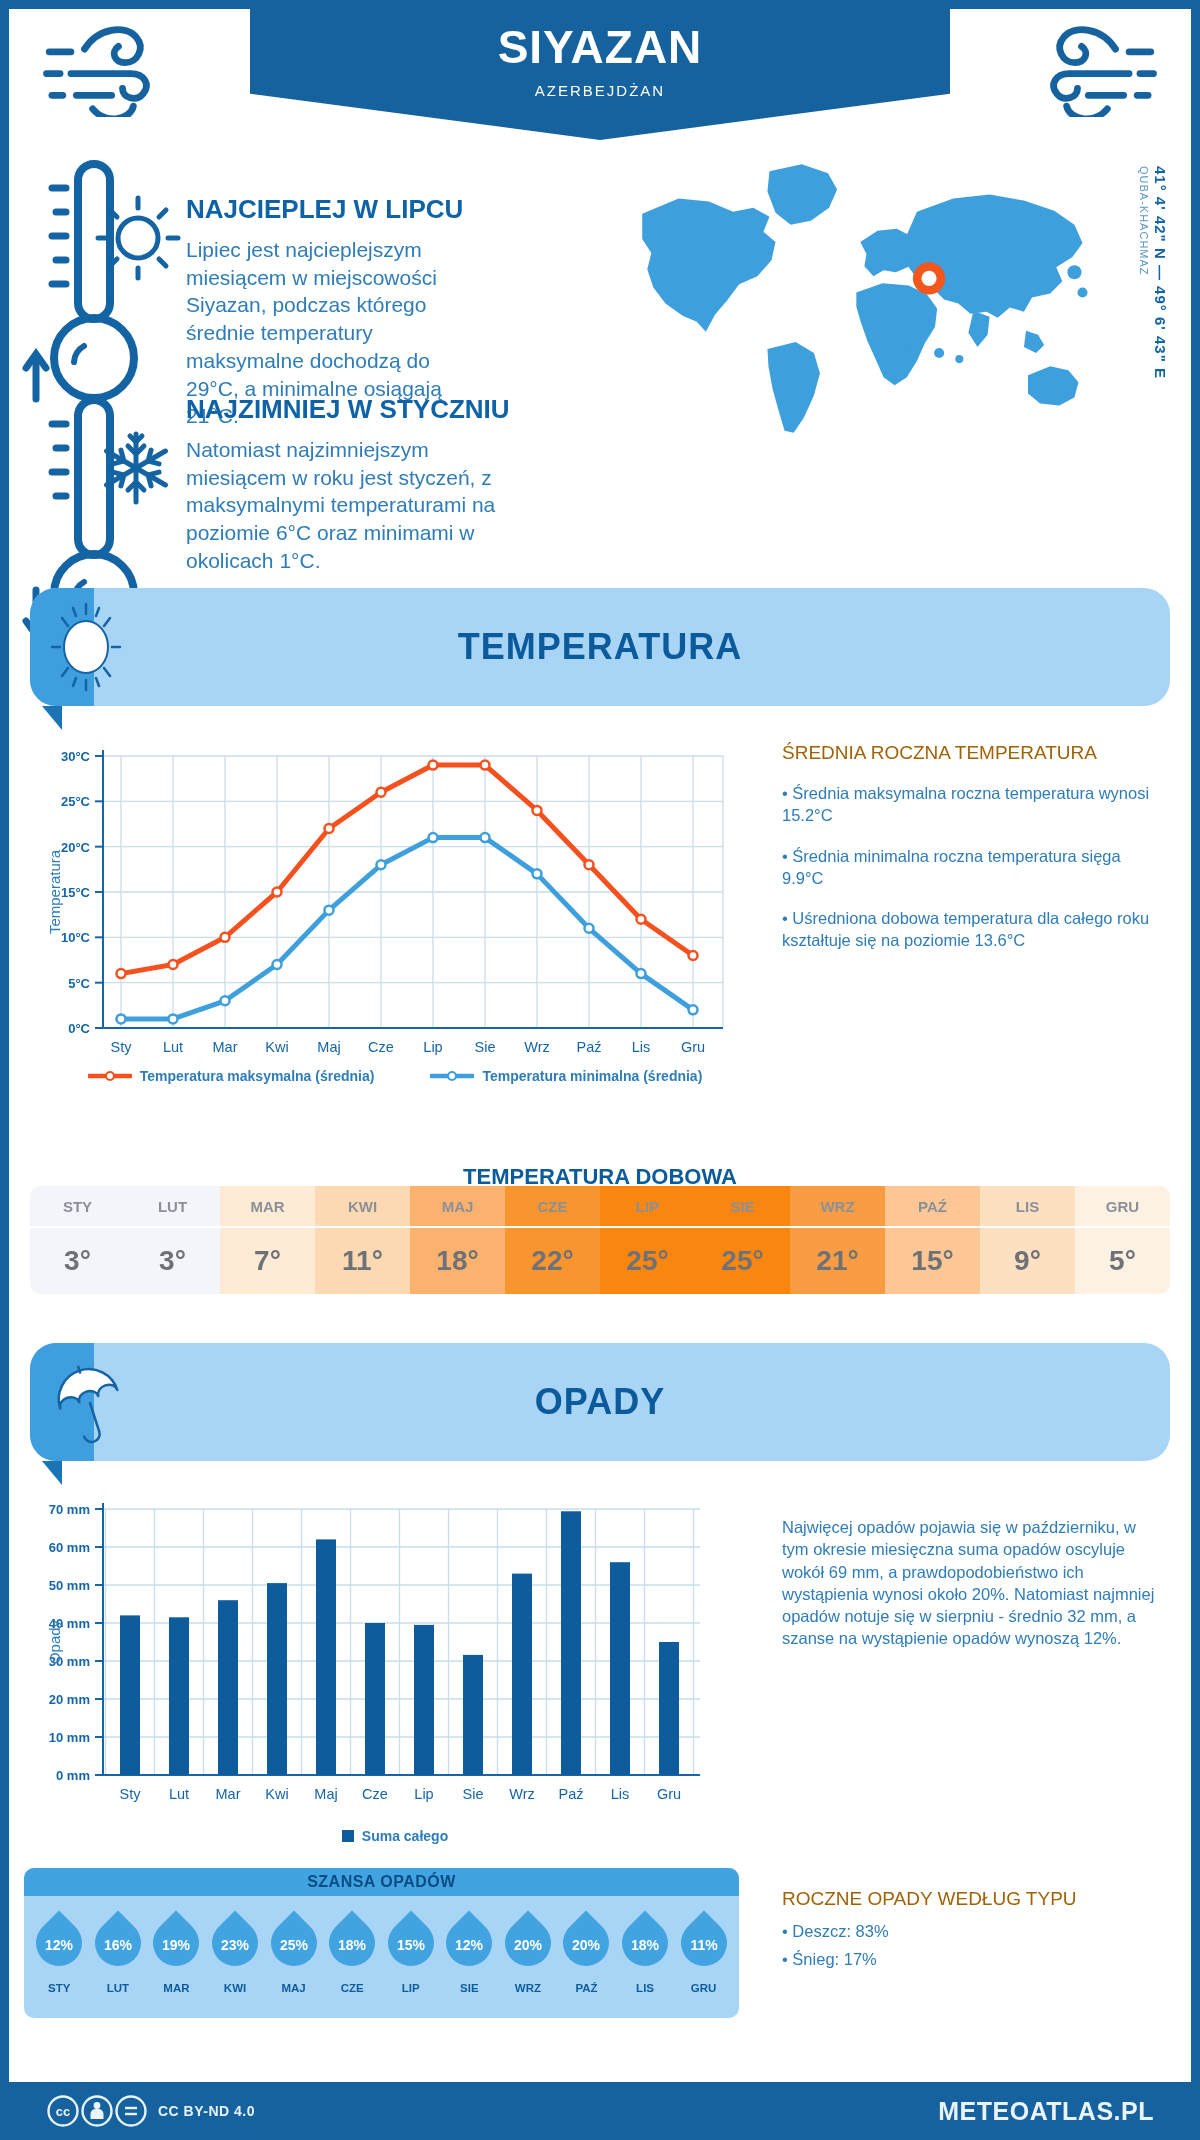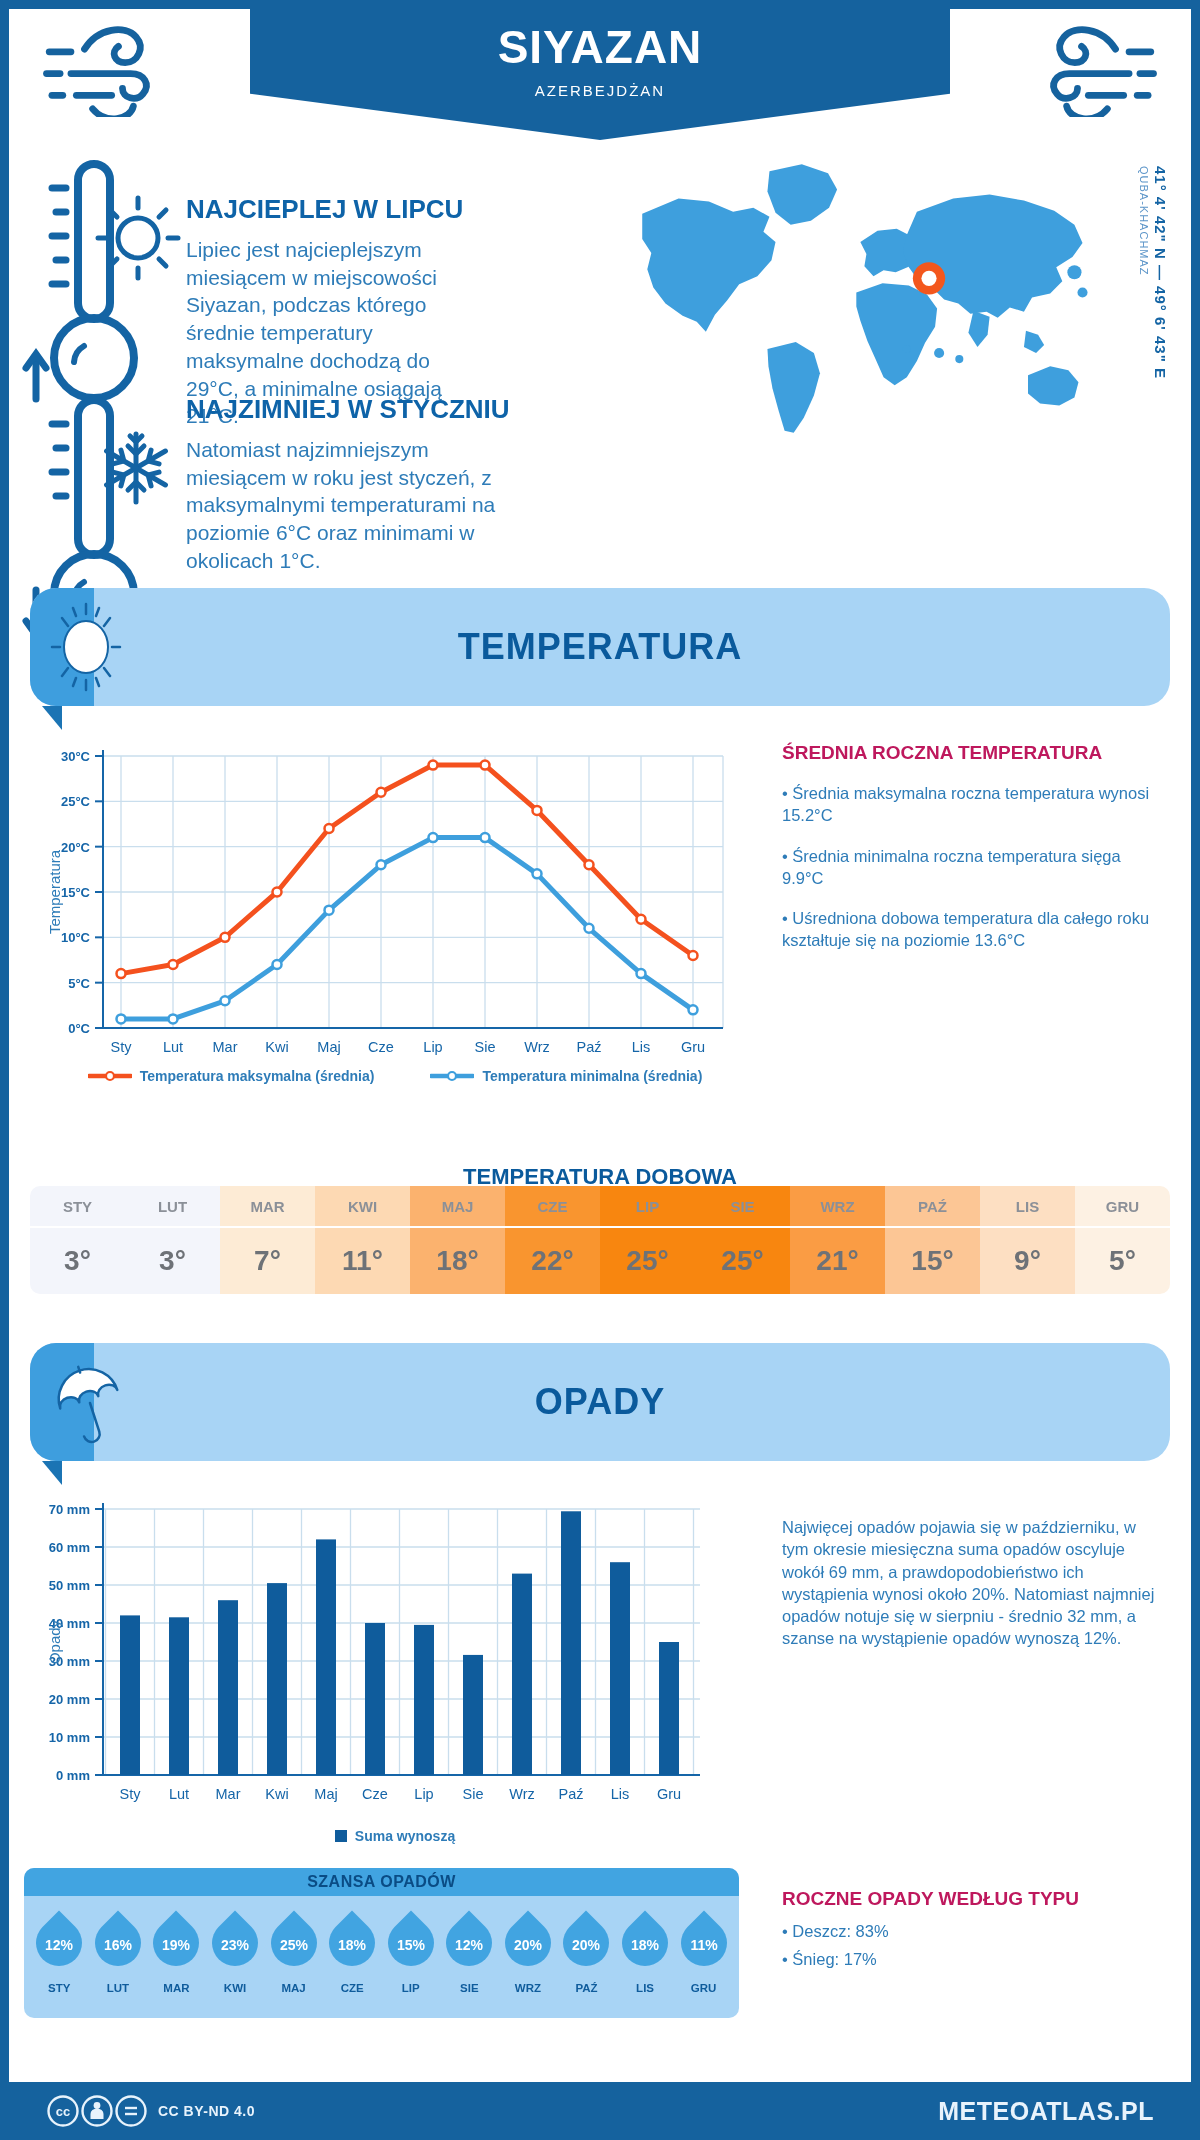--- a/index.html
+++ b/index.html
@@ -33,21 +33,21 @@
   
   .band{position:absolute;left:30px;width:1140px;height:118px;background:#A8D4F5;border-radius:26px;}
   .band-accent{position:absolute;left:0;top:0;width:64px;height:118px;background:#3E9EDE;
     border-radius:26px 0 0 26px;}
   .band-title{position:absolute;left:0;right:0;top:38px;text-align:center;font-size:36px;
     font-weight:bold;color:#0A5A9C;letter-spacing:1px;}
   .band-wedge{position:absolute;width:20px;height:24px;background:#1B74B4;
     clip-path:polygon(0 0,100% 0,100% 100%);}
 
   
-  .col-title{font-size:19px;font-weight:bold;color:#be185d;}
+  .col-title{font-size:19px;font-weight:normal;color:#a16207;}
   .col-text{font-size:16.5px;line-height:1.35;color:#2E7CB8;}
   .bullet{margin-top:18px;}
 
   
   .chart{position:absolute;left:45px;width:700px;}
   .legend-row{position:absolute;left:45px;width:700px;display:flex;justify-content:center;
     gap:56px;font-size:14px;color:#2E7CB8;align-items:center;}
   .legend-item{display:flex;align-items:center;gap:8px;font-weight:bold;}
 
   
@@ -464,21 +464,21 @@
       <text x="428" y="309" font-size="14.5" fill="#1565A8" text-anchor="middle" font-family="Liberation Sans, sans-serif">Sie</text>
       <text x="477" y="309" font-size="14.5" fill="#1565A8" text-anchor="middle" font-family="Liberation Sans, sans-serif">Wrz</text>
       <text x="526" y="309" font-size="14.5" fill="#1565A8" text-anchor="middle" font-family="Liberation Sans, sans-serif">Paź</text>
       <text x="575" y="309" font-size="14.5" fill="#1565A8" text-anchor="middle" font-family="Liberation Sans, sans-serif">Lis</text>
       <text x="624" y="309" font-size="14.5" fill="#1565A8" text-anchor="middle" font-family="Liberation Sans, sans-serif">Gru</text>
       <text x="15" y="152" font-size="15" fill="#2E7CB8" text-anchor="middle" font-family="Liberation Sans, sans-serif" transform="rotate(-90 15 152)">Opady</text>
     </svg>
   <div id="precip-legend" class="legend-row" style="top:1828px;">
       <div class="legend-item">
         <span style="width: 12px; height: 12px; background: rgb(15, 92, 156); display: inline-block;"></span>
-        <span>Suma wynoszą</span>
+        <span>Suma całego</span>
       </div>
     </div>
 
   <div style="position:absolute;left:782px;top:1496px;width:384px;">
     <div class="col-text" style="margin-top:20px;">Najwięcej opadów pojawia się w październiku, w tym okresie miesięczna suma opadów oscyluje wokół 69 mm, a prawdopodobieństwo ich wystąpienia wynosi około 20%. Natomiast najmniej opadów notuje się w sierpniu - średnio 32 mm, a szanse na wystąpienie opadów wynoszą 12%.</div>
   </div>
   <div style="position:absolute;left:782px;top:1888px;width:384px;">
     <div class="col-title">ROCZNE OPADY WEDŁUG TYPU</div>
     <div class="col-text" style="margin-top:10px;">• Deszcz: 83%</div>
     <div class="col-text" style="margin-top:6px;">• Śnieg: 17%</div>

